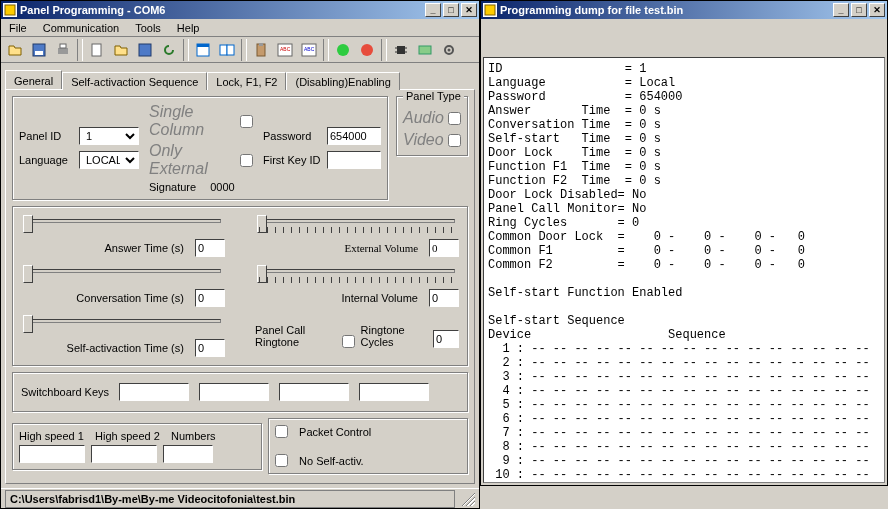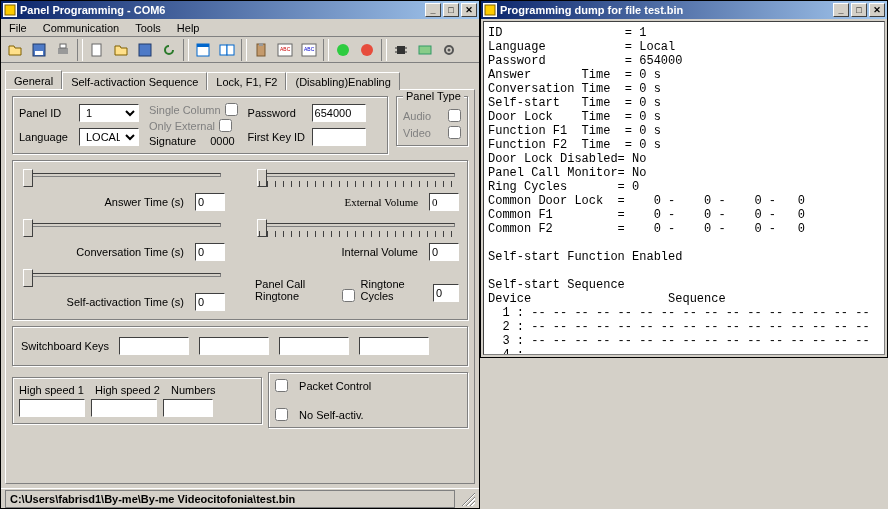--- a/index.html
+++ b/index.html
@@ -13,21 +13,21 @@
   display: flex;
 }
 .window {
   border: 1px solid #000;
   background: #d4d0c8;
   display: flex;
   flex-direction: column;
   position: relative;
 }
 .win-left { width: 480px; height: 509px; }
-.win-right { width: 408px; height: 358px; }
+.win-right { width: 408px; height: 486px; gap: 36px; }
 .titlebar {
   height: 18px;
   background: linear-gradient(to right, #0a246a, #a6caf0);
   color: #fff;
   display: flex;
   align-items: center;
   padding: 0 2px;
   font-weight: bold;
   font-size: 11px;
 }
@@ -128,21 +128,21 @@
 .statuscell { border:1px solid #808080; padding:2px 4px; flex:1; background:#d4d0c8;font-weight:bold; }
 .sizer { width:14px; height:14px; background:
   linear-gradient(135deg, transparent 50%, #808080 50% 55%, #fff 55% 60%, transparent 60% 65%, #808080 65% 70%, #fff 70% 75%, transparent 75% 80%, #808080 80% 85%, #fff 85% 90%, transparent 90%);
 }
 .dump {
   flex:1; background:#fff; margin:2px; border:1px solid #808080;
   border-top-color:#404040; border-left-color:#404040;
   font-family: "Courier New", monospace; font-size:12px;
   padding:4px; white-space:pre; overflow:hidden; line-height:14px;
 }
-.small { font-size:11px; color:#808080; }
+.small { font-size:16px; color:#808080;font-style:italic; }
 .paneltype { border:1px solid #808080; box-shadow: inset 1px 1px 0 #fff, 1px 1px 0 #fff; padding:12px 6px 6px 6px; position:relative; }
 </style>
 </head>
 <body>
 
 <div class="window win-left">
   <div class="titlebar">
     <span class="icon">
         <svg viewBox="0 0 12 12">
           <rect x="1" y="1" width="10" height="10" fill="#ffcc00" stroke="#806000"></rect>

